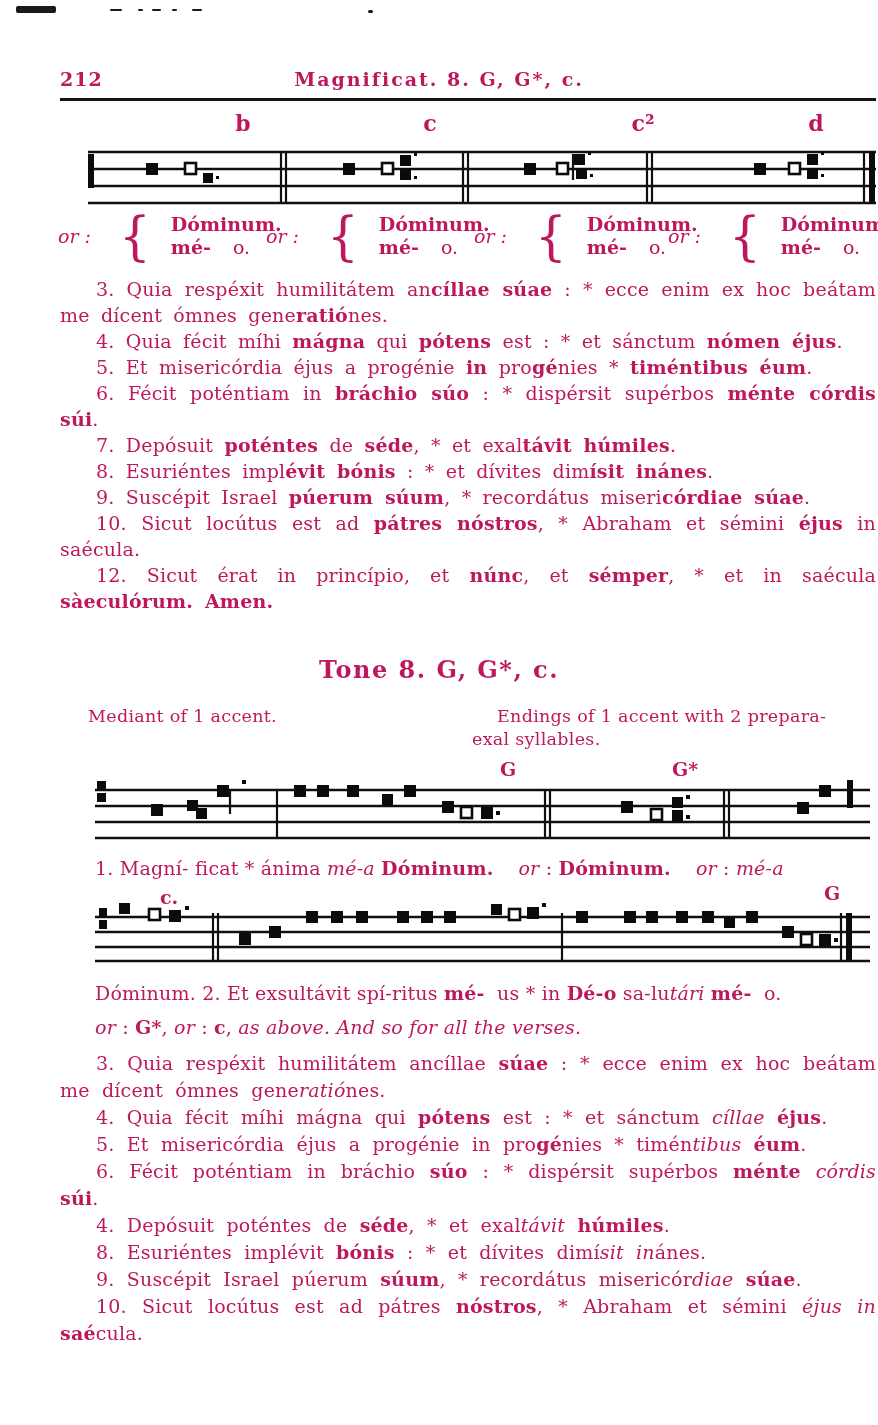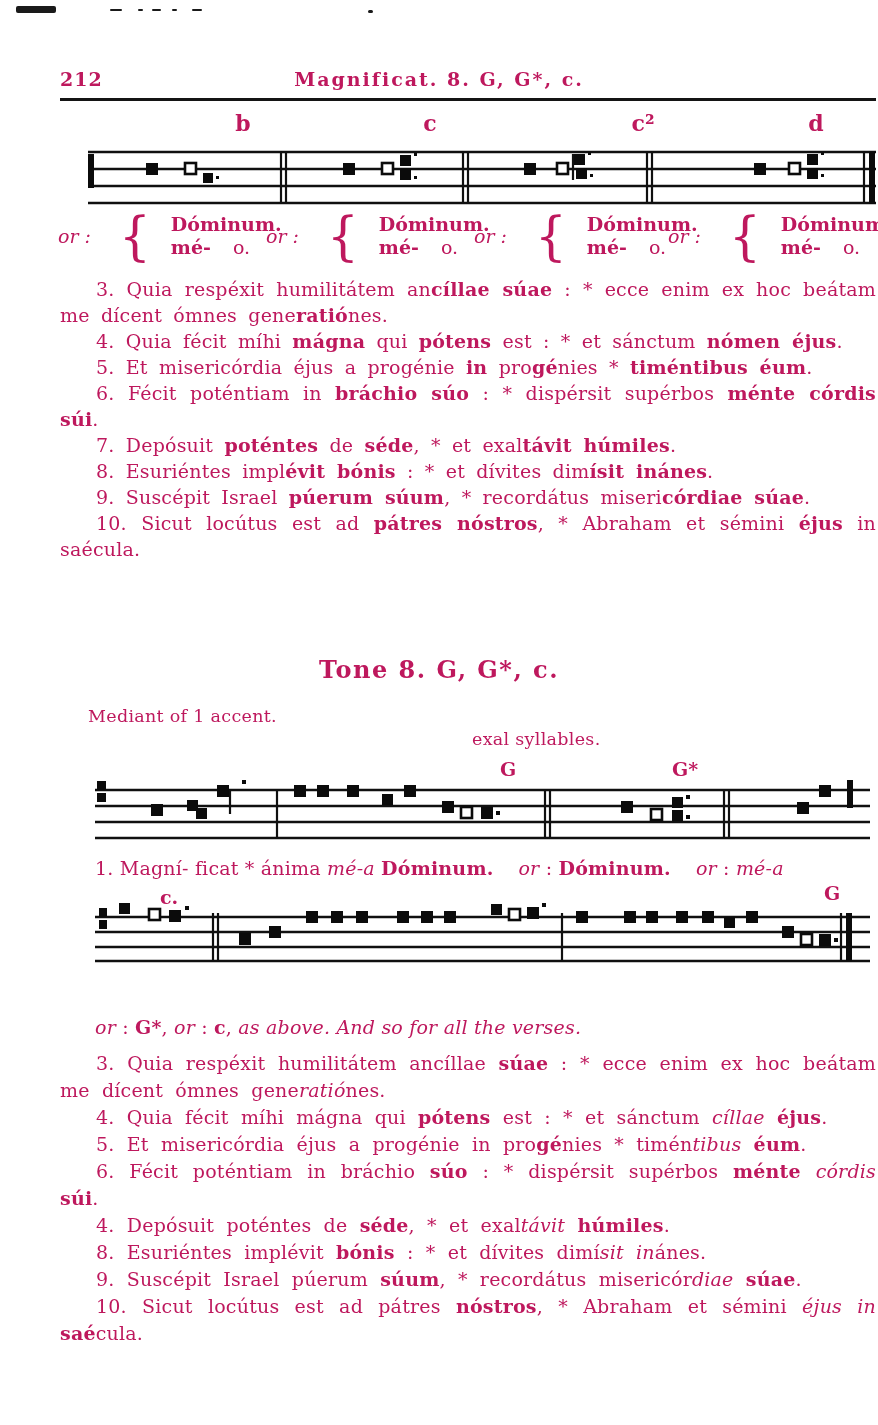--- a/index.html
+++ b/index.html
@@ -153,25 +153,27 @@
 
   <div class="abs verses v-up" style="left:60px;top:276px;width:816px;">
     <p><span class="sg-n">3. Quia respéxit humilitátem an</span><span class="sg-b">cíllae súae</span><span class="sg-n"> : * ecce enim ex hoc beátam me dícent ómnes gene</span><span class="sg-b">ratió</span><span class="sg-n">nes.</span></p>
     <p><span class="sg-n">4. Quia fécit míhi </span><span class="sg-b">mágna</span><span class="sg-n"> qui </span><span class="sg-b">pótens</span><span class="sg-n"> est : * et sánctum </span><span class="sg-b">nómen éjus</span><span class="sg-n">.</span></p>
     <p><span class="sg-n">5. Et misericórdia éjus a progénie </span><span class="sg-b">in</span><span class="sg-n"> pro</span><span class="sg-b">gé</span><span class="sg-n">nies * </span><span class="sg-b">timéntibus éum</span><span class="sg-n">.</span></p>
     <p><span class="sg-n">6. Fécit poténtiam in </span><span class="sg-b">bráchio súo</span><span class="sg-n"> : * dispérsit supérbos </span><span class="sg-b">ménte córdis súi</span><span class="sg-n">.</span></p>
     <p><span class="sg-n">7. Depósuit </span><span class="sg-b">poténtes</span><span class="sg-n"> de </span><span class="sg-b">séde</span><span class="sg-n">, * et exal</span><span class="sg-b">távit húmiles</span><span class="sg-n">.</span></p>
     <p><span class="sg-n">8. Esuriéntes impl</span><span class="sg-b">évit bónis</span><span class="sg-n"> : * et dívites dim</span><span class="sg-b">ísit inánes</span><span class="sg-n">.</span></p>
     <p><span class="sg-n">9. Suscépit Israel </span><span class="sg-b">púerum súum</span><span class="sg-n">, * recordátus miseri</span><span class="sg-b">córdiae súae</span><span class="sg-n">.</span></p>
     <p><span class="sg-n">10. Sicut locútus est ad </span><span class="sg-b">pátres nóstros</span><span class="sg-n">, * Abraham et sémini </span><span class="sg-b">éjus</span><span class="sg-n"> in saécula.</span></p>
+    <p><span class="sg-n">12. Sicut érat in princípio, et </span><span class="sg-b">núnc</span><span class="sg-n">, et </span><span class="sg-b">sémper</span><span class="sg-n">, * et in saécula </span><span class="sg-b">sàeculórum. Amen.</span></p>
   </div>
 
   <div class="abs tone-head" style="left:439px;top:655px;">Tone 8. G, G*, c.</div>
 
   <div class="abs caption" style="left:88px;top:706px;">Mediant of 1 accent.</div>
+  <div class="abs caption" style="left:497px;top:706px;">Endings of 1 accent with 2 prepara-</div>
   <div class="abs caption" style="left:472px;top:729px;">exal syllables.</div>
 
   <div class="abs slab-sm" style="left:500px;top:760px;">G</div>
   <div class="abs slab-sm" style="left:672px;top:760px;">G*</div>
 
   <svg class="abs" style="left:95px;top:784px;" width="775" height="62" viewBox="0 0 775 62">
     <line class="stf-line" x1="0" y1="6" x2="775" y2="6"></line>
     <line class="stf-line" x1="0" y1="22" x2="775" y2="22"></line>
     <line class="stf-line" x1="0" y1="38" x2="775" y2="38"></line>
     <line class="stf-line" x1="0" y1="54" x2="775" y2="54"></line>
@@ -247,20 +249,21 @@
     <rect class="nt" x="629" y="6" width="11" height="11"></rect>
     <rect class="nt" x="651" y="0" width="12" height="12"></rect>
     <rect class="nt" x="687" y="15" width="12" height="12"></rect>
     <rect class="nth" x="706" y="23" width="11" height="11"></rect>
     <rect class="nt" x="724" y="23" width="12" height="12"></rect>
       <rect class="nt" x="739" y="27" width="4" height="4"></rect>
     <line class="stf-bar" x1="746" y1="2" x2="746" y2="50"></line>
     <rect class="nt" x="751" y="2" width="6" height="48"></rect>
   </svg>
 
+  <div class="abs ml" style="left:95px;top:982px;"><span class="sg-n">Dóminum. 2. Et exsultávit spí-ritus </span><span class="sg-b">mé-</span><span class="sg-n">  us * in </span><span class="sg-b">Dé-o</span><span class="sg-n"> sa-lu</span><span class="sg-i">tári</span><span class="sg-n"> </span><span class="sg-b">mé-</span><span class="sg-n">  o.</span></div>
   <div class="abs ml" style="left:95px;top:1016px;"><span class="sg-i">or</span><span class="sg-n"> : </span><span class="sg-b">G*</span><span class="sg-n">, </span><span class="sg-i">or</span><span class="sg-n"> : </span><span class="sg-b">c</span><span class="sg-n">, </span><span class="sg-i">as above. And so for all the verses.</span></div>
 
   <div class="abs verses v-lo" style="left:60px;top:1050px;width:816px;">
     <p><span class="sg-n">3. Quia respéxit humilitátem ancíllae </span><span class="sg-b">súae</span><span class="sg-n"> : * ecce enim ex hoc beátam me dícent ómnes gene</span><span class="sg-i">ratió</span><span class="sg-n">nes.</span></p>
     <p><span class="sg-n">4. Quia fécit míhi mágna qui </span><span class="sg-b">pótens</span><span class="sg-n"> est : * et sánctum </span><span class="sg-i">cíllae</span><span class="sg-n"> </span><span class="sg-b">éjus</span><span class="sg-n">.</span></p>
     <p><span class="sg-n">5. Et misericórdia éjus a progénie in pro</span><span class="sg-b">gé</span><span class="sg-n">nies * timén</span><span class="sg-i">tibus</span><span class="sg-n"> </span><span class="sg-b">éum</span><span class="sg-n">.</span></p>
     <p><span class="sg-n">6. Fécit poténtiam in bráchio </span><span class="sg-b">súo</span><span class="sg-n"> : * dispérsit supérbos </span><span class="sg-b">ménte</span><span class="sg-n"> </span><span class="sg-i">córdis</span><span class="sg-n"> </span><span class="sg-b">súi</span><span class="sg-n">.</span></p>
     <p><span class="sg-n">4. Depósuit poténtes de </span><span class="sg-b">séde</span><span class="sg-n">, * et exal</span><span class="sg-i">távit</span><span class="sg-n"> </span><span class="sg-b">húmiles</span><span class="sg-n">.</span></p>
     <p><span class="sg-n">8. Esuriéntes implévit </span><span class="sg-b">bónis</span><span class="sg-n"> : * et dívites dimí</span><span class="sg-i">sit in</span><span class="sg-n">ánes.</span></p>
     <p><span class="sg-n">9. Suscépit Israel púerum </span><span class="sg-b">súum</span><span class="sg-n">, * recordátus misericór</span><span class="sg-i">diae</span><span class="sg-n"> </span><span class="sg-b">súae</span><span class="sg-n">.</span></p>

